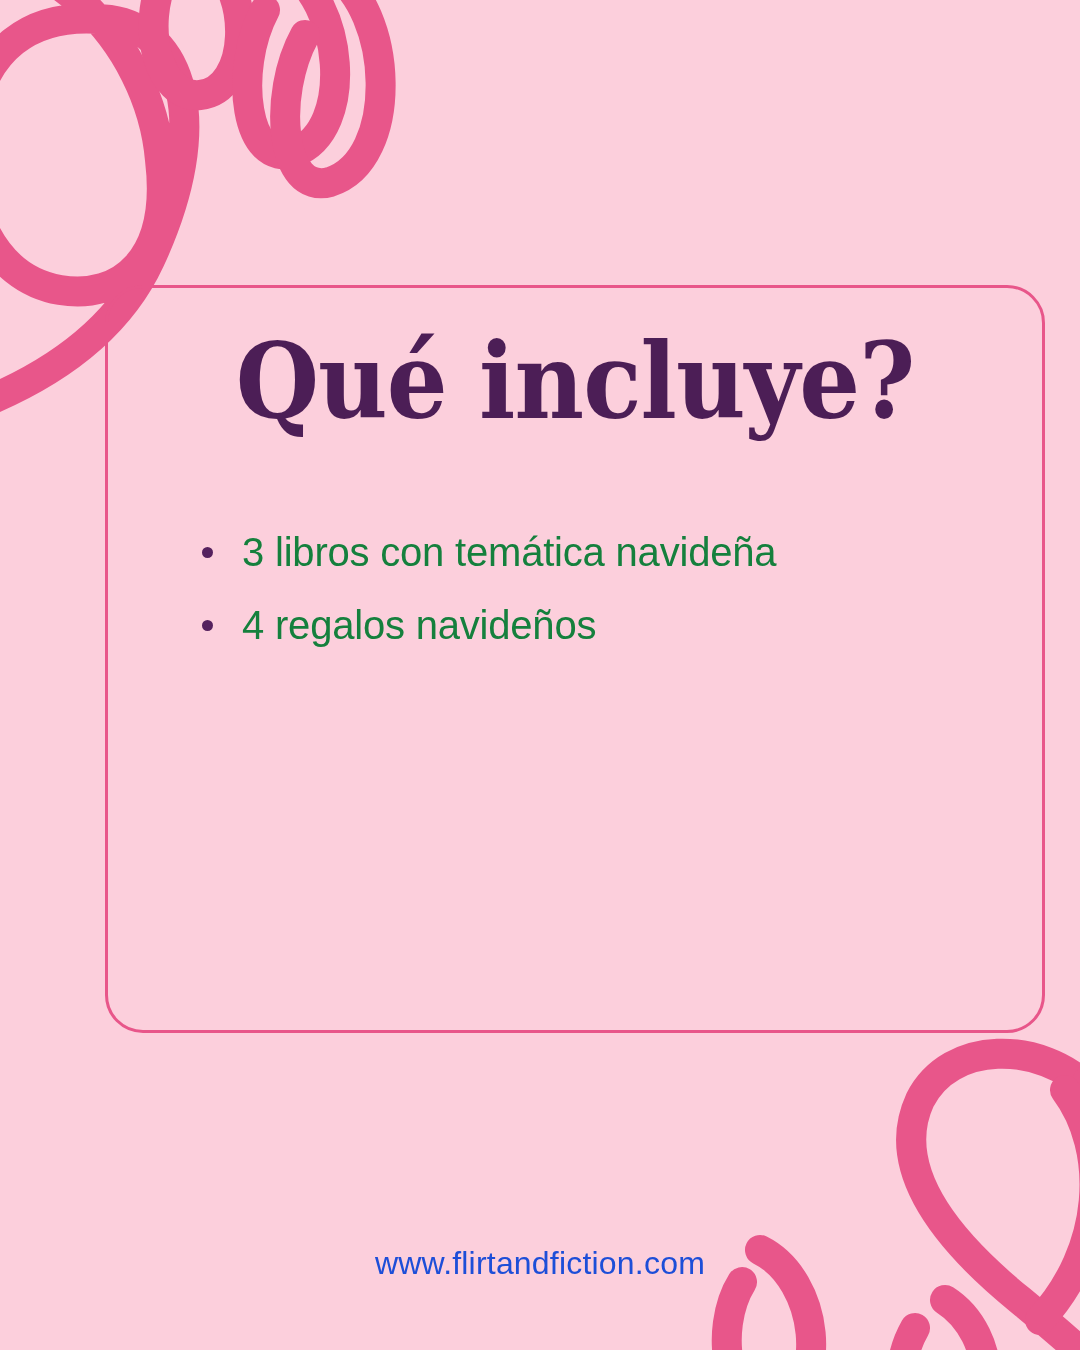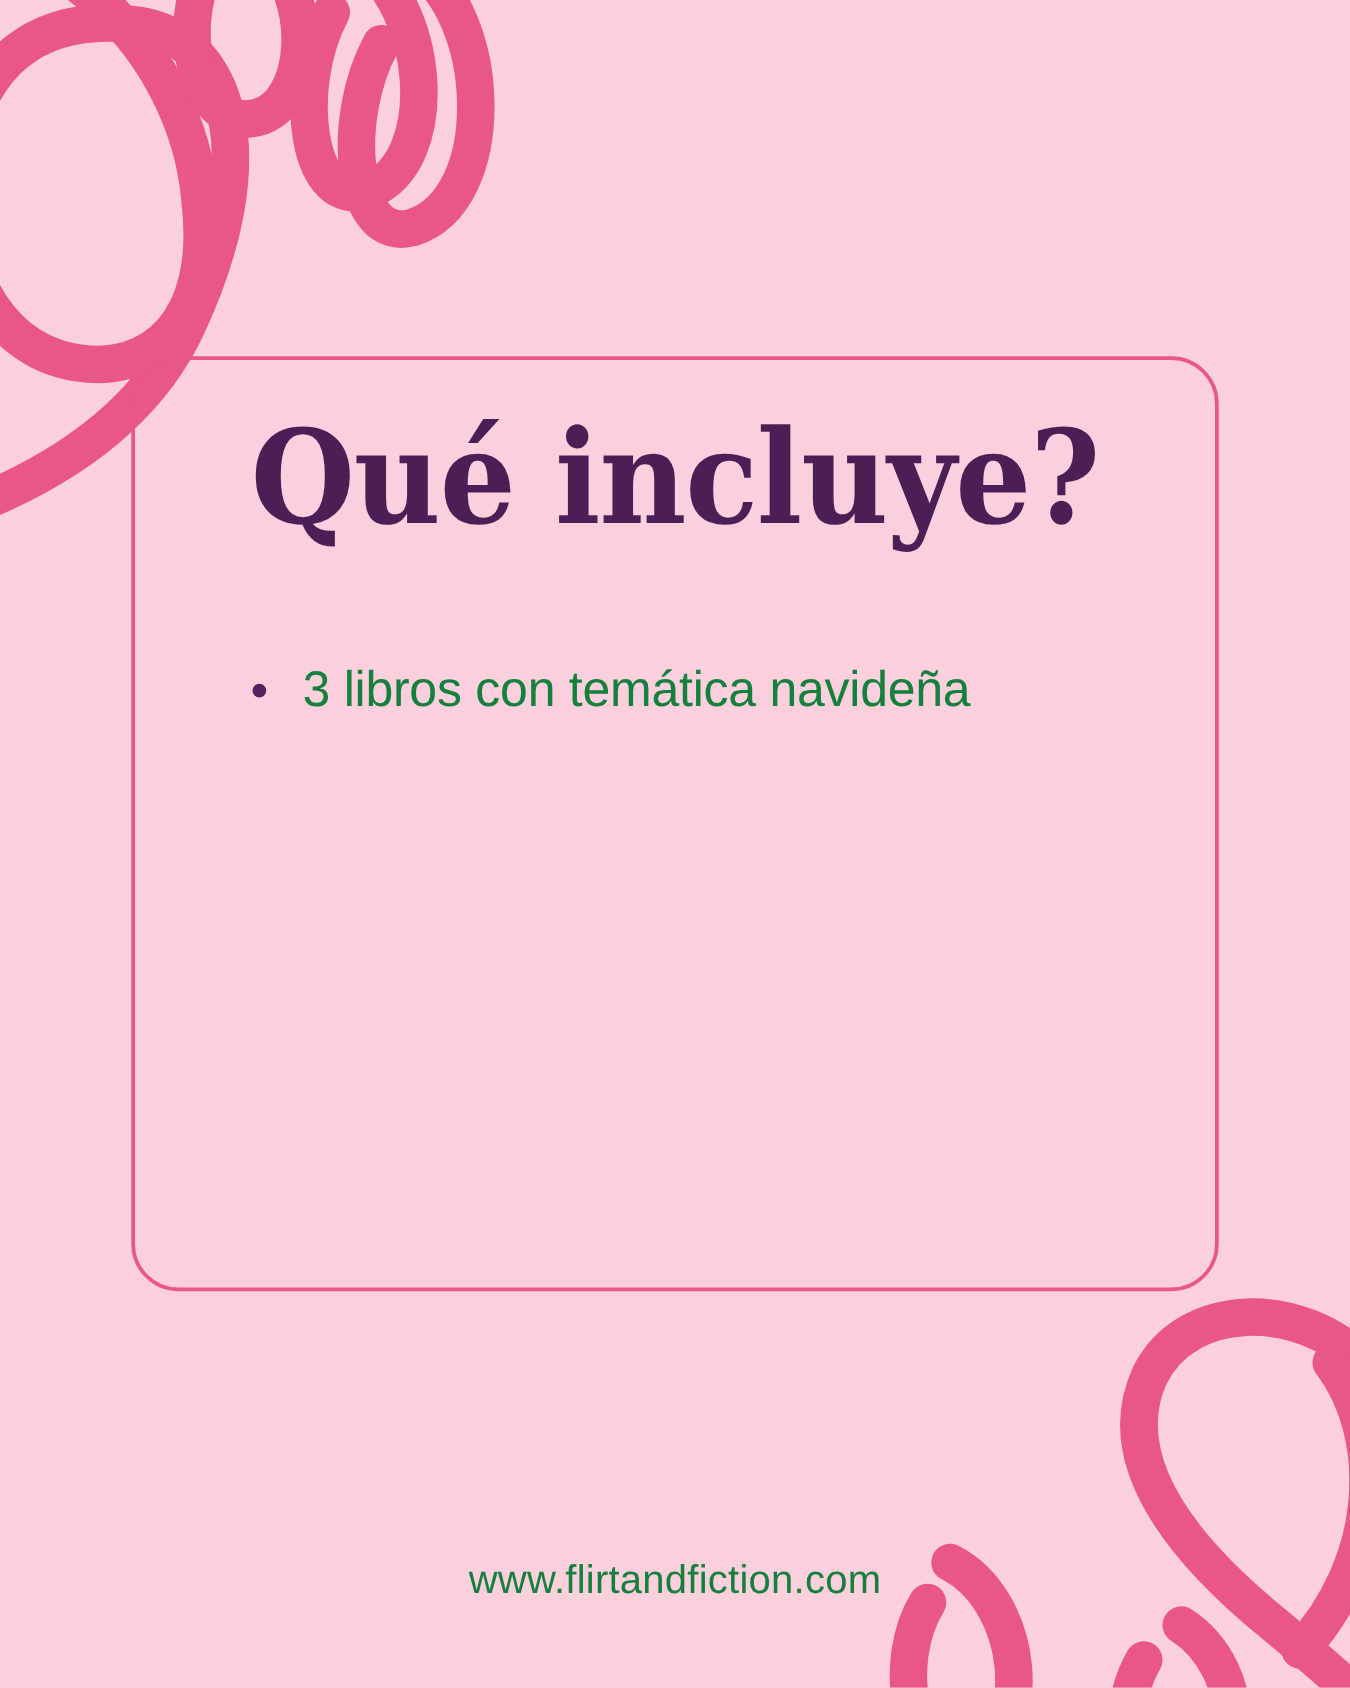--- a/index.html
+++ b/index.html
@@ -22,21 +22,21 @@
     width: 1080px;
     height: 1350px;
     pointer-events: none;
   }
 
   
   #content-card {
     position: absolute;
     left: 105px;
     top: 285px;
-    width: 870px;
+    width: 940px;
     height: 748px;
     border: 3px solid #E8568A;
     border-radius: 38px;
     box-sizing: border-box;
   }
 
   #page-title {
     position: absolute;
     left: 0;
     right: 0;
@@ -83,21 +83,21 @@
   }
 
   #site-url {
     position: absolute;
     left: 0;
     right: 0;
     top: 1245px;
     text-align: center;
     font-family: "Liberation Sans", sans-serif;
     font-size: 32px;
-    color: #15803d;
+    color: #1d4ed8;
     letter-spacing: 0.2px;
   }
 </style>
 </head>
 <body>
 
 <svg id="deco-layer" viewBox="0 0 1080 1350" xmlns="http://www.w3.org/2000/svg">
   <g fill="none" stroke="#E8568A" stroke-width="30" stroke-linecap="round" stroke-linejoin="round">
 
     <path d="M -70 -40
@@ -142,17 +142,21 @@
 
 <div id="content-card">
 
   <div id="page-title">Qué incluye?</div>
 
   <ul id="feature-list">
     <li class="list-item">
       <span class="bullet-dot"></span>
       <span>3 libros con temática navideña</span>
     </li>
+    <li class="list-item">
+      <span class="bullet-dot"></span>
+      <span>4 regalos navideños</span>
+    </li>
   </ul>
 
 </div>
 
 <div id="site-url">www.flirtandfiction.com</div>
 
 </body></html>

